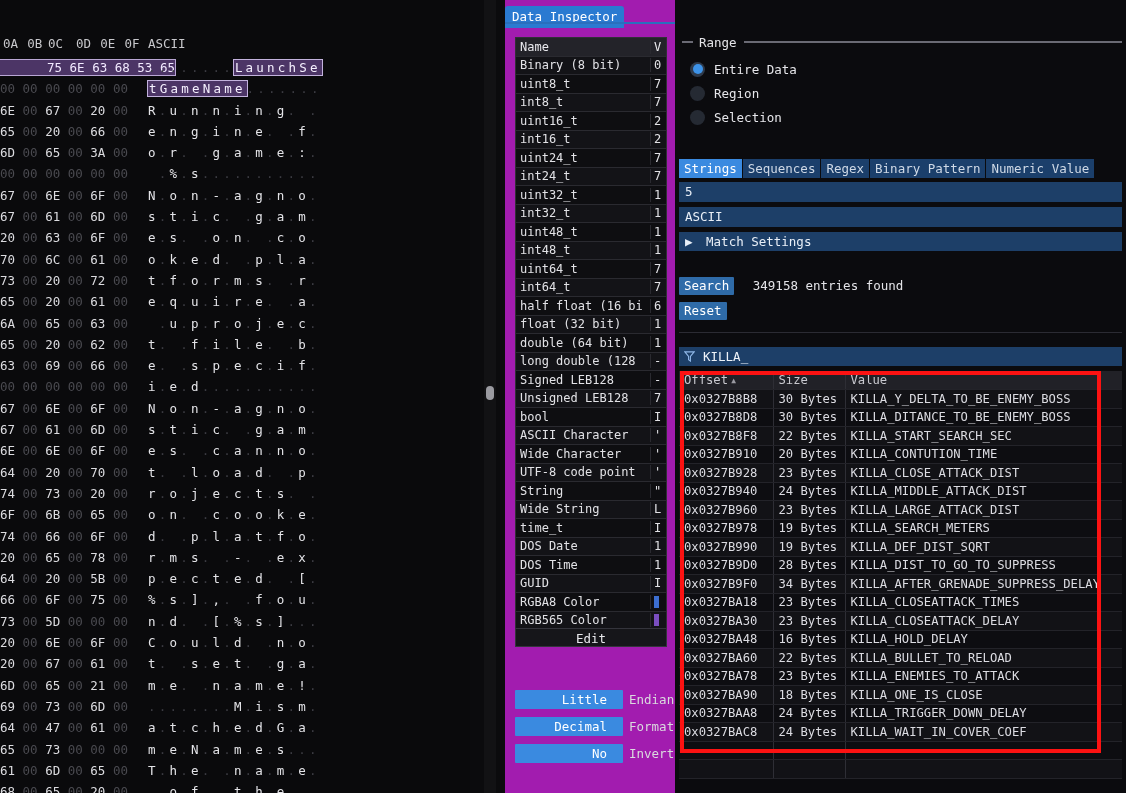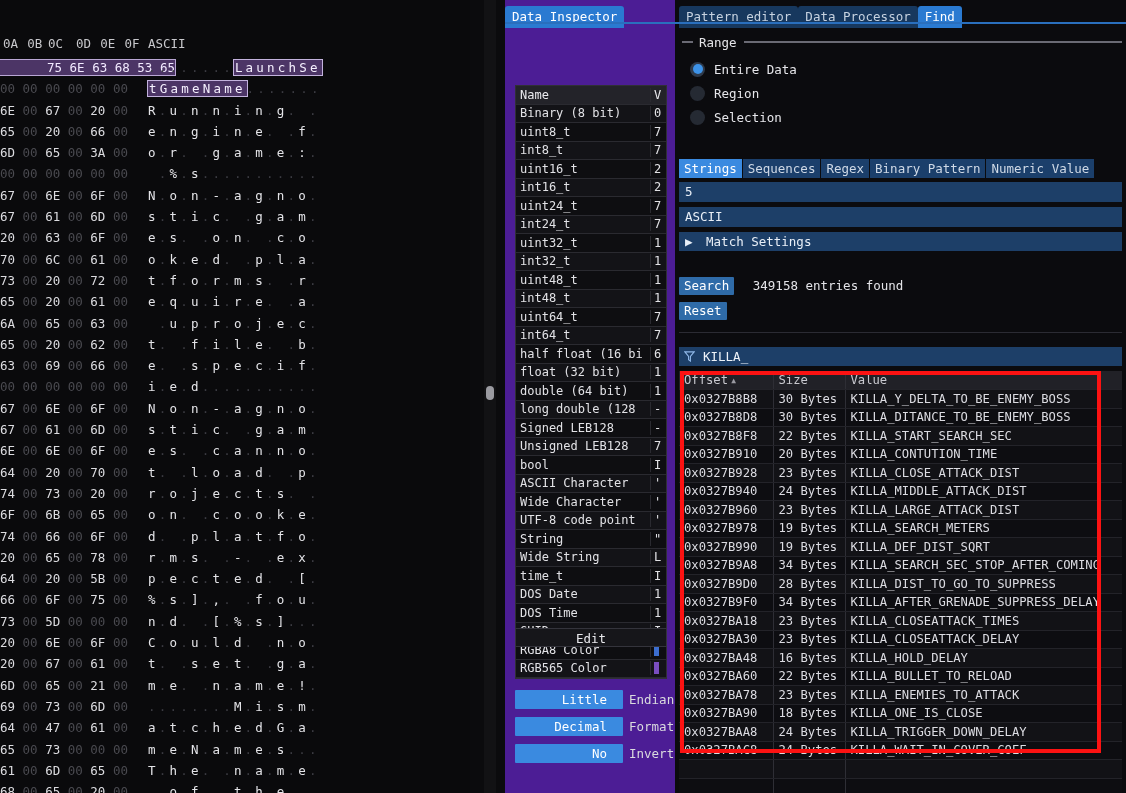--- a/index.html
+++ b/index.html
@@ -38,36 +38,36 @@
     background: #121214;
   }
   .hex-scrollbar .grip {
     position: absolute; left: 2px; top: 386px; width: 8px; height: 14px;
     background: #9a9aa0; border-radius: 4px;
   }
 
   
   #data-inspector {
     position: absolute; left: 505px; top: 0; width: 170px; height: 793px;
-    background: #4c1d95;
+    background: #a21caf;
   }
   .tabbar { position: relative; height: 24px; }
   .tab {
     display: inline-block; height: 22px; line-height: 22px;
     padding: 0 7px; font-size: 12.5px; color: #d5dde8;
     background: #1d4f86; border-top-left-radius: 3px; border-top-right-radius: 3px;
     margin-top: 6px; white-space: nowrap;
   }
   .tab.active { background: #2a7ad1; color: #ffffff; }
   .tab.dark { background: #17385e; color: #c6d2e0; }
   .tab-underline { position: absolute; left: 0; bottom: 0; height: 2px; background: #2a6fbd; }
 
   .di-table {
     position: absolute; left: 10px; top: 37px; width: 152px;
-    border: 1px solid #303036; background: #0d0d10; margin-top: 48px;
+    border: 1px solid #303036; background: #0d0d10;
   }
   .di-row {
     display: flex; height: 18.5px; align-items: center;
     border-bottom: 1px solid #2a2a30; font-size: 12px; color: #e2e2e6;
   }
   .di-row.head { background: #232329; color: #eaeaee; }
   .di-row:nth-child(even) { background: #131317; }
   .di-row:nth-child(odd) { background: #0e0e11; }
   .di-row.head:nth-child(odd) { background: #232329; }
   .di-name {
@@ -368,21 +368,20 @@
           <div class="lbl">Format</div>
         </div>
         <div class="di-opt">
           <div class="btn">No</div>
           <div class="lbl">Invert</div>
         </div>
       </div>
   </div>
 
   <div id="find-panel">
-    <div class="tabbar" id="fpTabs"><span class="tab dark">Pattern editor</span><span class="tab dark">Data Processor</span><span class="tab active">Find</span><div class="tab-underline" style="width: 451px;"></div></div>
 
     <div class="fp-body">
       <div class="group-hdr">
         <span class="dash"></span>
         <span class="gtitle">Range</span>
         <span class="line"></span>
       </div>
       <div id="rangeRadios">
           <div class="radio-row">
             <span class="radio on"></span>
@@ -479,25 +478,20 @@
               <td class="col-off">0x0327B978</td>
               <td class="col-size">19 Bytes</td>
               <td class="col-val">KILLA_SEARCH_METERS</td>
             </tr>
             <tr>
               <td class="col-off">0x0327B990</td>
               <td class="col-size">19 Bytes</td>
               <td class="col-val">KILLA_DEF_DIST_SQRT</td>
             </tr>
             <tr>
-              <td class="col-off">0x0327B9A8</td>
-              <td class="col-size">34 Bytes</td>
-              <td class="col-val">KILLA_SEARCH_SEC_STOP_AFTER_COMING</td>
-            </tr>
-            <tr>
               <td class="col-off">0x0327B9D0</td>
               <td class="col-size">28 Bytes</td>
               <td class="col-val">KILLA_DIST_TO_GO_TO_SUPPRESS</td>
             </tr>
             <tr>
               <td class="col-off">0x0327B9F0</td>
               <td class="col-size">34 Bytes</td>
               <td class="col-val">KILLA_AFTER_GRENADE_SUPPRESS_DELAY</td>
             </tr>
             <tr>

